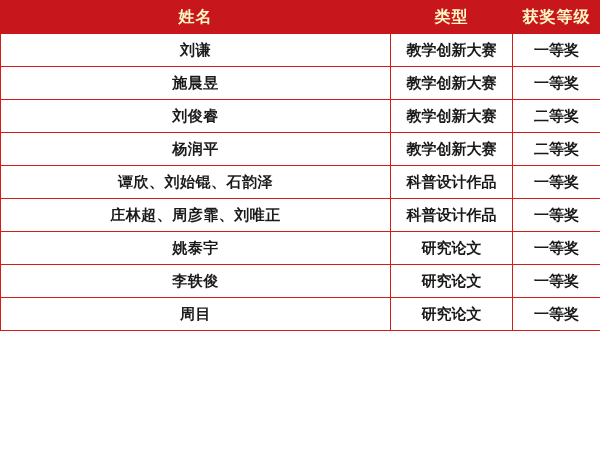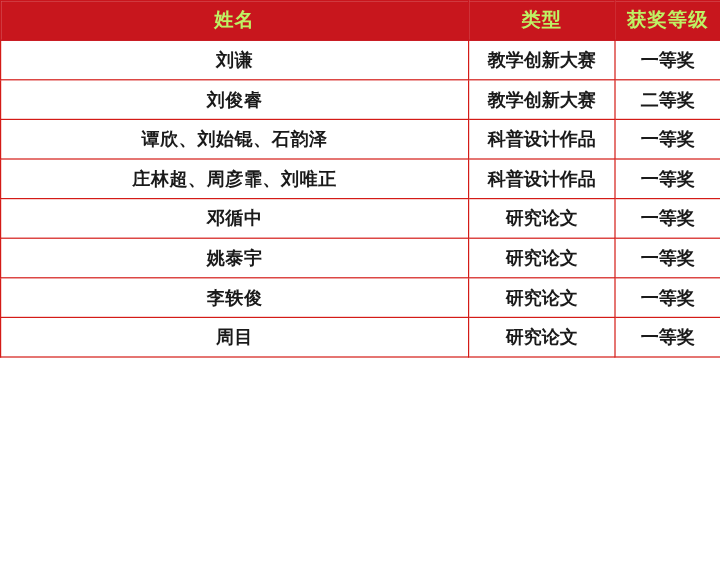--- a/index.html
+++ b/index.html
@@ -27,21 +27,21 @@
     border: 1px solid #d41b17;
     text-align: center;
     vertical-align: middle;
     color: #1a1a1a;
     padding: 0;
   }
   .award-table thead th {
     height: 32px;
     font-size: 16px;
     font-weight: bold;
-    color: #bef264;
+    color: #fef9c3;
     background: #c8161d;
     border-color: #c8161d;
     letter-spacing: 1px;
   }
   .award-table tbody td {
     height: 32px;
     font-size: 15px;
     font-weight: bold;
     background: #ffffff;
     white-space: nowrap;
@@ -72,37 +72,42 @@
       <th>获奖等级</th>
     </tr>
   </thead>
   <tbody>
     <tr>
       <td class="name">刘谦</td>
       <td class="type">教学创新大赛</td>
       <td class="level">一等奖</td>
     </tr>
     <tr>
+      <td class="name">施晨昱</td>
+      <td class="type">教学创新大赛</td>
+      <td class="level">一等奖</td>
+    </tr>
+    <tr>
       <td class="name">刘俊睿</td>
+      <td class="type">教学创新大赛</td>
+      <td class="level">二等奖</td>
+    </tr>
+    <tr>
+      <td class="name">杨润平</td>
       <td class="type">教学创新大赛</td>
       <td class="level">二等奖</td>
     </tr>
     <tr>
       <td class="name">谭欣、刘始锟、石韵泽</td>
       <td class="type">科普设计作品</td>
       <td class="level">一等奖</td>
     </tr>
     <tr>
       <td class="name">庄林超、周彦霏、刘唯正</td>
       <td class="type">科普设计作品</td>
-      <td class="level">一等奖</td>
-    </tr>
-    <tr>
-      <td class="name">邓循中</td>
-      <td class="type">研究论文</td>
       <td class="level">一等奖</td>
     </tr>
     <tr>
       <td class="name">姚泰宇</td>
       <td class="type">研究论文</td>
       <td class="level">一等奖</td>
     </tr>
     <tr>
       <td class="name">李轶俊</td>
       <td class="type">研究论文</td>

